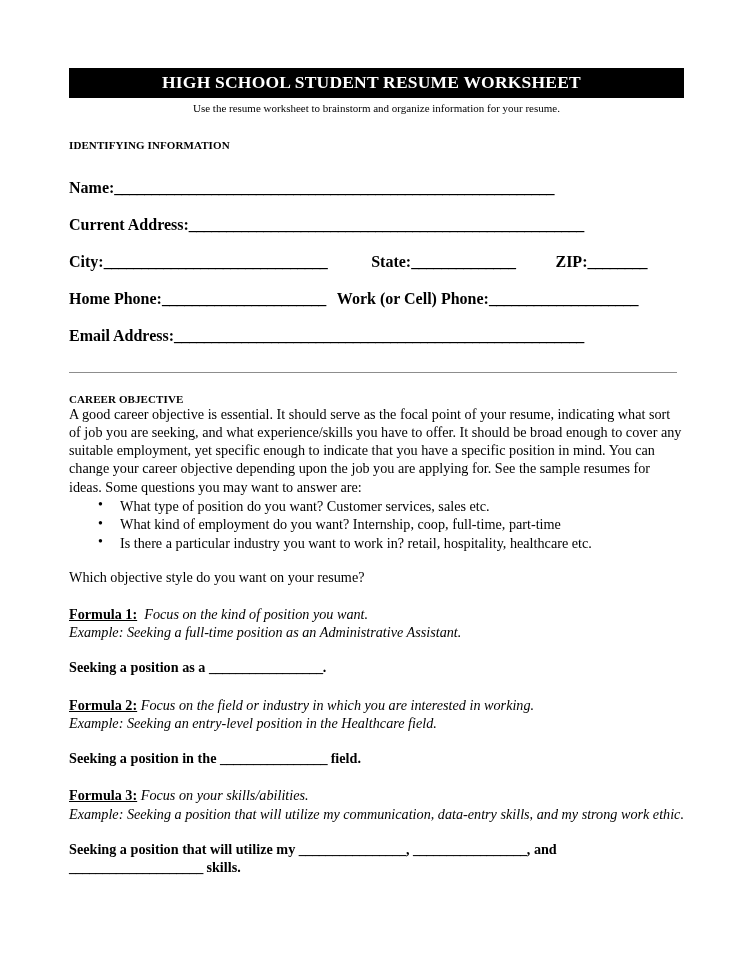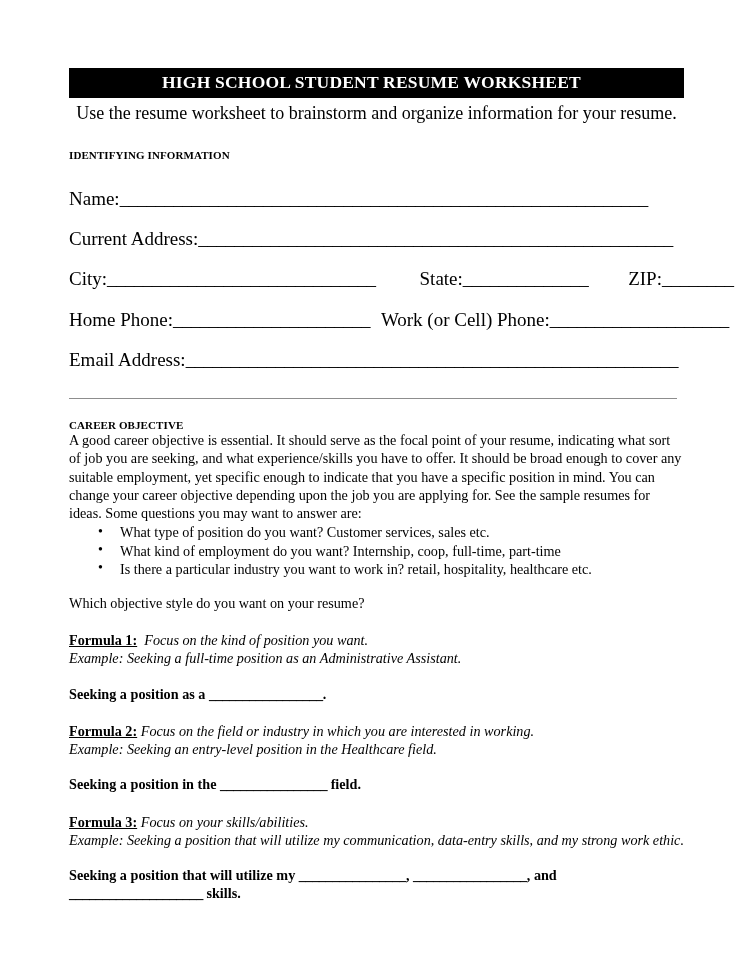--- a/index.html
+++ b/index.html
@@ -35,42 +35,43 @@
     color: #ffffff;
     text-align: center;
     font-weight: bold;
     font-size: 17.5px;
     line-height: 1.45;
     padding: 2px 10px 3px 0;
     letter-spacing: 0.2px;
   }
   .subtitle {
     text-align: center;
-    font-size: 18px;
+    font-size: 11px;
     line-height: 1.4;
     margin-top: 3px;
   }
 
   
   .section-heading {
     font-weight: bold;
     font-size: 11px;
     letter-spacing: 0.1px;
   }
   #identifying-heading { margin-top: 22px; }
 
   
   .fields {
     margin-top: 28px;
   }
   .field-row {
-    font-size: 19px;
+    font-size: 16px;
     line-height: 1.1;
     margin-bottom: 19.5px;
     white-space: nowrap;
+    font-weight: bold;
   }
   .field-row:last-child { margin-bottom: 0; }
   .fill {
     letter-spacing: -0.55px;
   }
   .gap-wide { display: inline-block; width: 44px; }
   .gap-med  { display: inline-block; width: 40px; }
   .gap-sm   { display: inline-block; width: 11px; }
 
   

